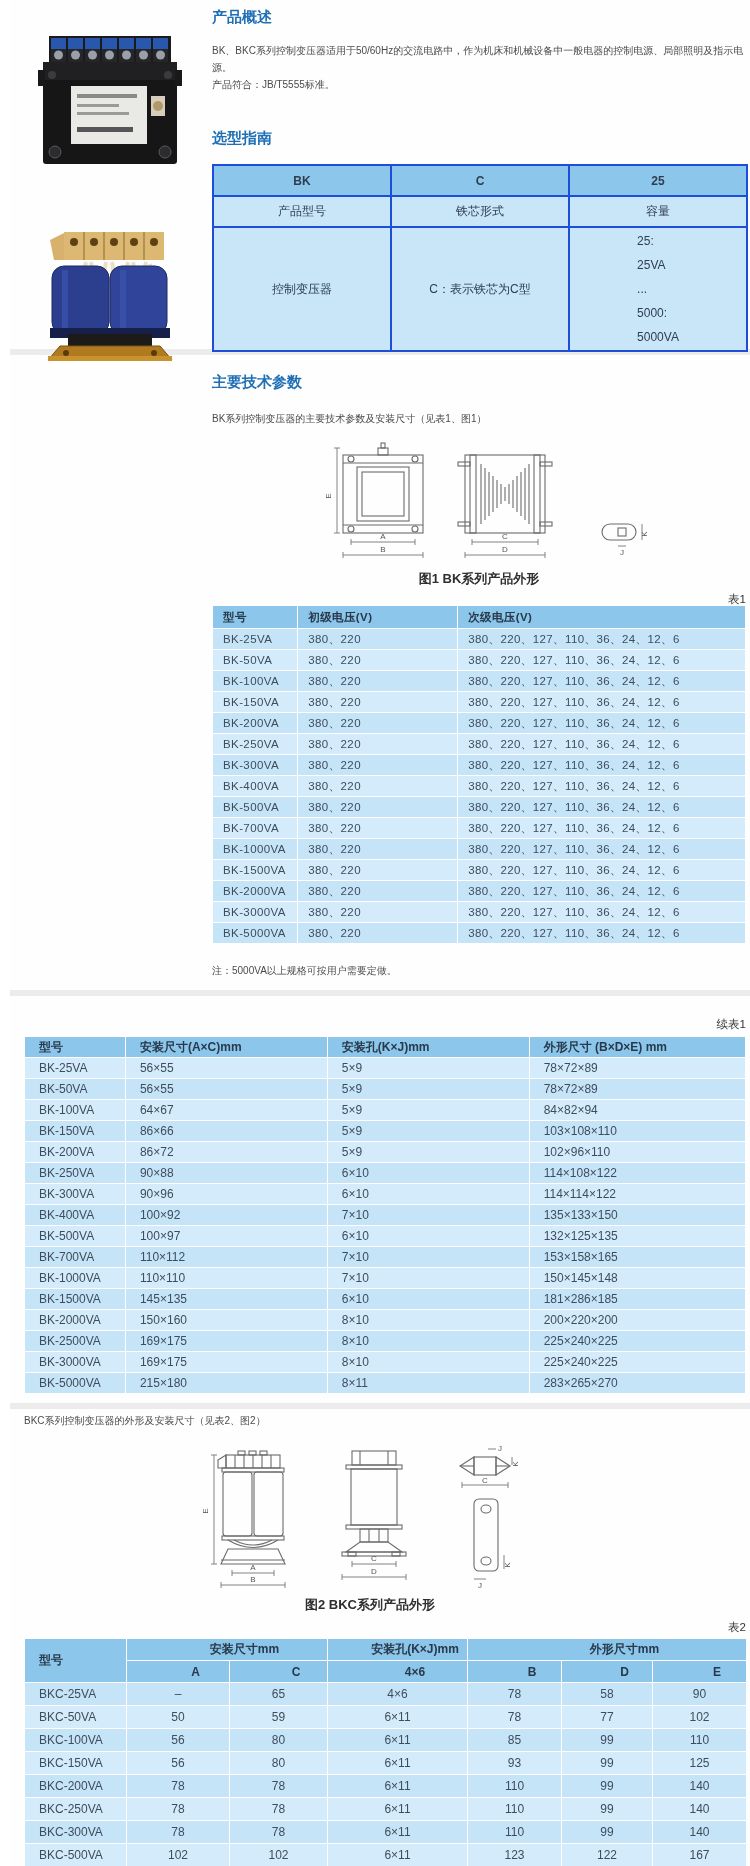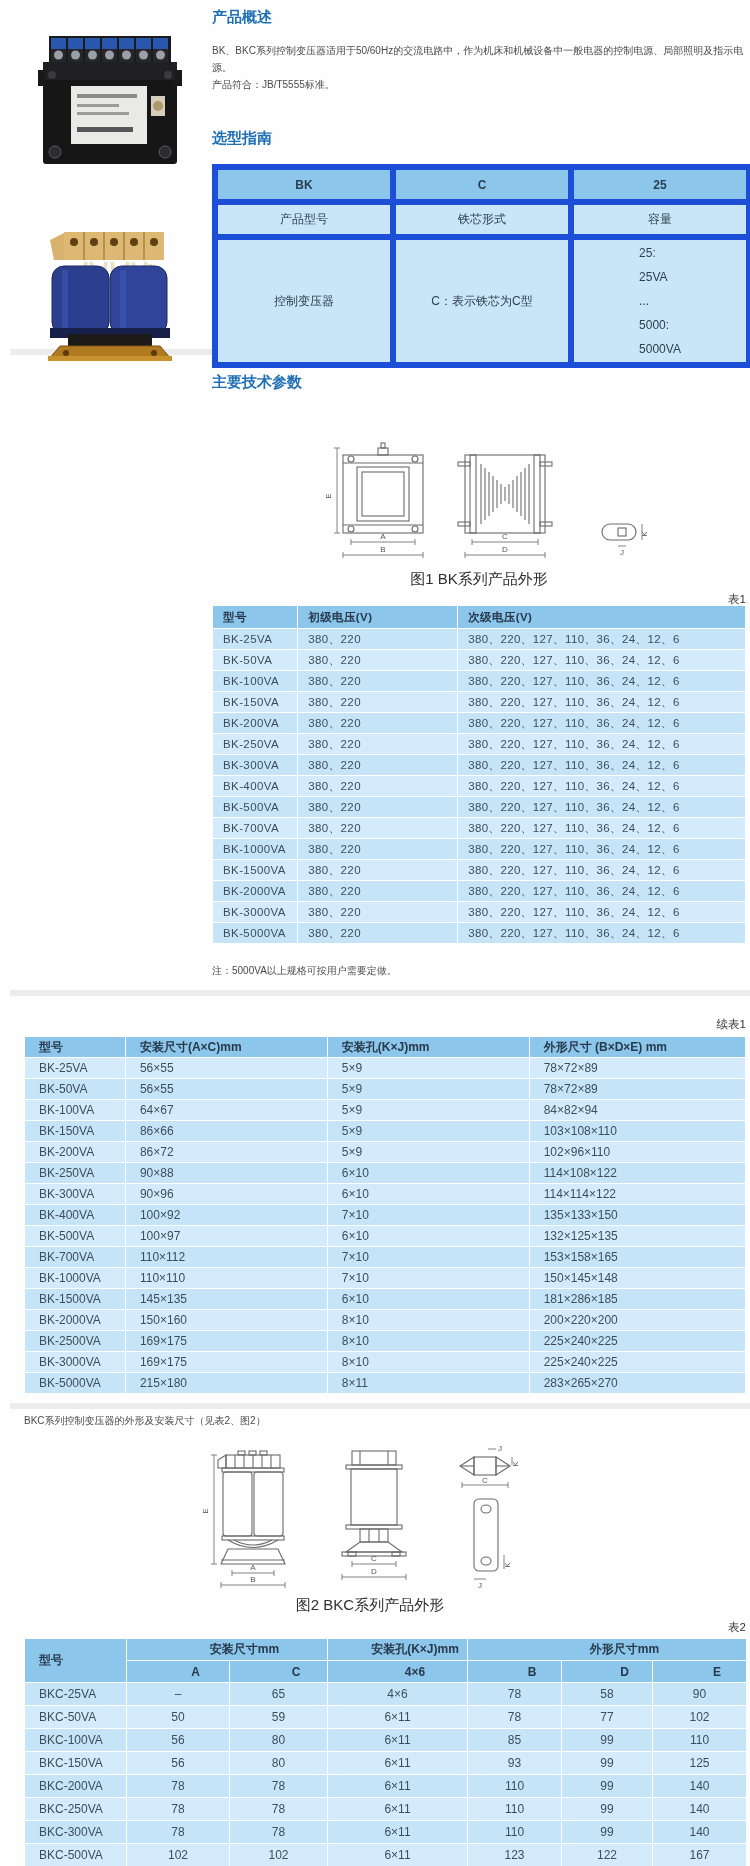--- a/index.html
+++ b/index.html
@@ -1,26 +1,26 @@
 <!DOCTYPE html>
 <html><head>
 <meta charset="utf-8">
 <style>
   html,body{margin:0;padding:0;background:#fff;}
   #page{position:relative;width:750px;height:1866px;background:#fefefe;overflow:hidden;
         font-family:"Liberation Sans","DejaVu Sans",sans-serif;margin-left:10px;}
   .band{position:absolute;left:0;width:750px;height:6px;background:#ececec;}
   .sec-title{position:absolute;margin:0;font-size:15px;font-weight:bold;color:#1e6fb5;}
   .body-text{position:absolute;font-size:10px;color:#4a4a4a;line-height:1.7;}
-  .fig-caption{position:absolute;font-size:15px;font-weight:normal;color:#2f2f2f;text-align:center;}
+  .fig-caption{position:absolute;font-size:13px;font-weight:bold;color:#2f2f2f;text-align:center;}
   .tag{position:absolute;left:0;width:736px;text-align:right;font-size:11.5px;color:#333;}
   table{border-collapse:collapse;table-layout:fixed;}
   
   .sel-table{position:absolute;left:202px;top:164px;width:534px;font-size:12px;color:#2d3e50;text-align:center;}
-  .sel-table td{border:6px solid #1d4ed8;background:#c9e6f8;vertical-align:middle;}
+  .sel-table td{border:2px solid #1d4ed8;background:#c9e6f8;vertical-align:middle;}
   .sel-table tr.code-row td{background:#8cc6ea;height:27px;font-weight:bold;}
   .sel-table tr.label-row td{height:27px;}
   .sel-table tr.desc-row td{height:118px;}
   .cap-lines{display:inline-block;text-align:left;line-height:2.0;font-size:12px;}
   
   .t1{position:absolute;left:202px;top:605px;width:534px;font-size:11.5px;color:#3e4d5c;}
   .t1 th,.t1 td{border:1px solid #fff;height:20px;text-align:left;padding:0 0 0 10px;
                 overflow:hidden;white-space:nowrap;letter-spacing:0.4px;}
   .t1 thead th{background:#8cc6ea;color:#27394b;font-weight:bold;height:22px;}
   .t1 tbody tr:nth-child(odd) td{background:#c6e4f7;}
@@ -163,20 +163,21 @@
     </tr>
     <tr class="desc-row">
       <td>控制变压器</td>
       <td>C：表示铁芯为C型</td>
       <td><div class="cap-lines"><div>25:</div><div>25VA</div><div>...</div><div>5000:</div><div>5000VA</div></div></td>
     </tr>
   </tbody>
     </table>
 
   <h2 class="sec-title" style="left:202px;top:373px">主要技术参数</h2>
+  <div class="body-text" style="left:202px;top:410px;width:536px">BK系列控制变压器的主要技术参数及安装尺寸（见表1、图1）</div>
 
   <svg class="fig" style="left:300px;top:438px" width="340" height="125" viewBox="0 0 340 125">
     <g class="art">
       <rect x="33" y="17" width="80" height="78"></rect>
       <line x1="33" y1="25" x2="113" y2="25"></line>
       <line x1="33" y1="87" x2="113" y2="87"></line>
       <rect x="47" y="29" width="52" height="54"></rect>
       <rect x="52" y="34" width="42" height="44"></rect>
       <rect x="68" y="10" width="10" height="7"></rect>
       <rect x="71" y="5" width="4" height="5"></rect>

